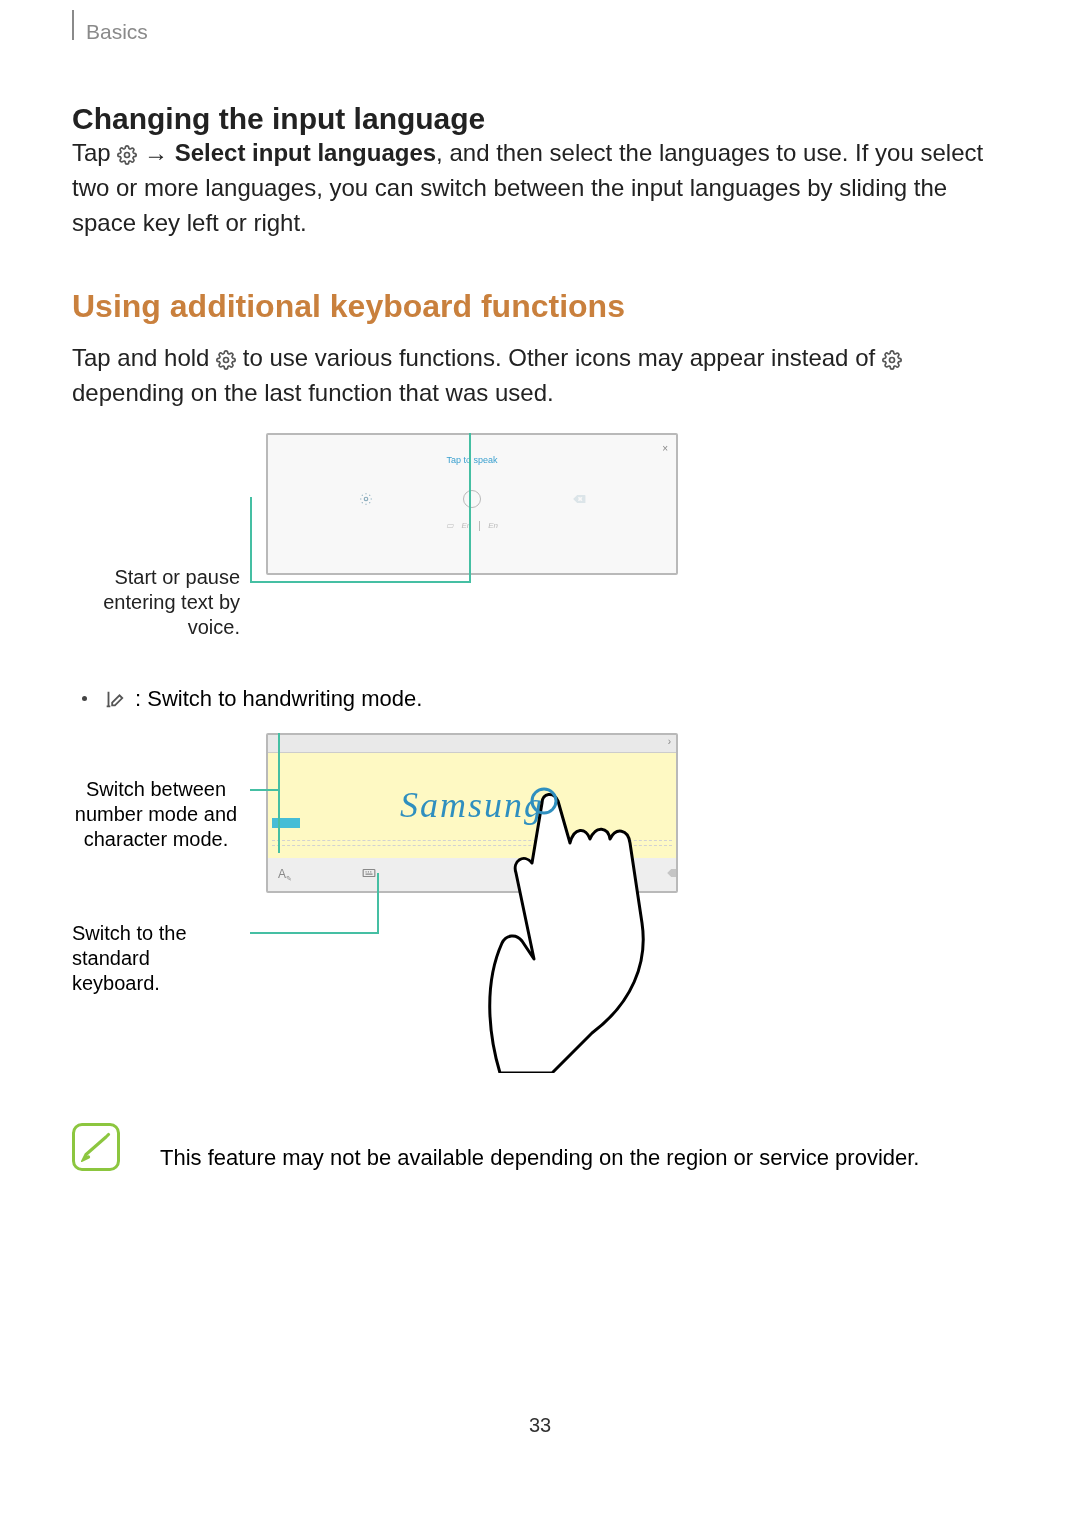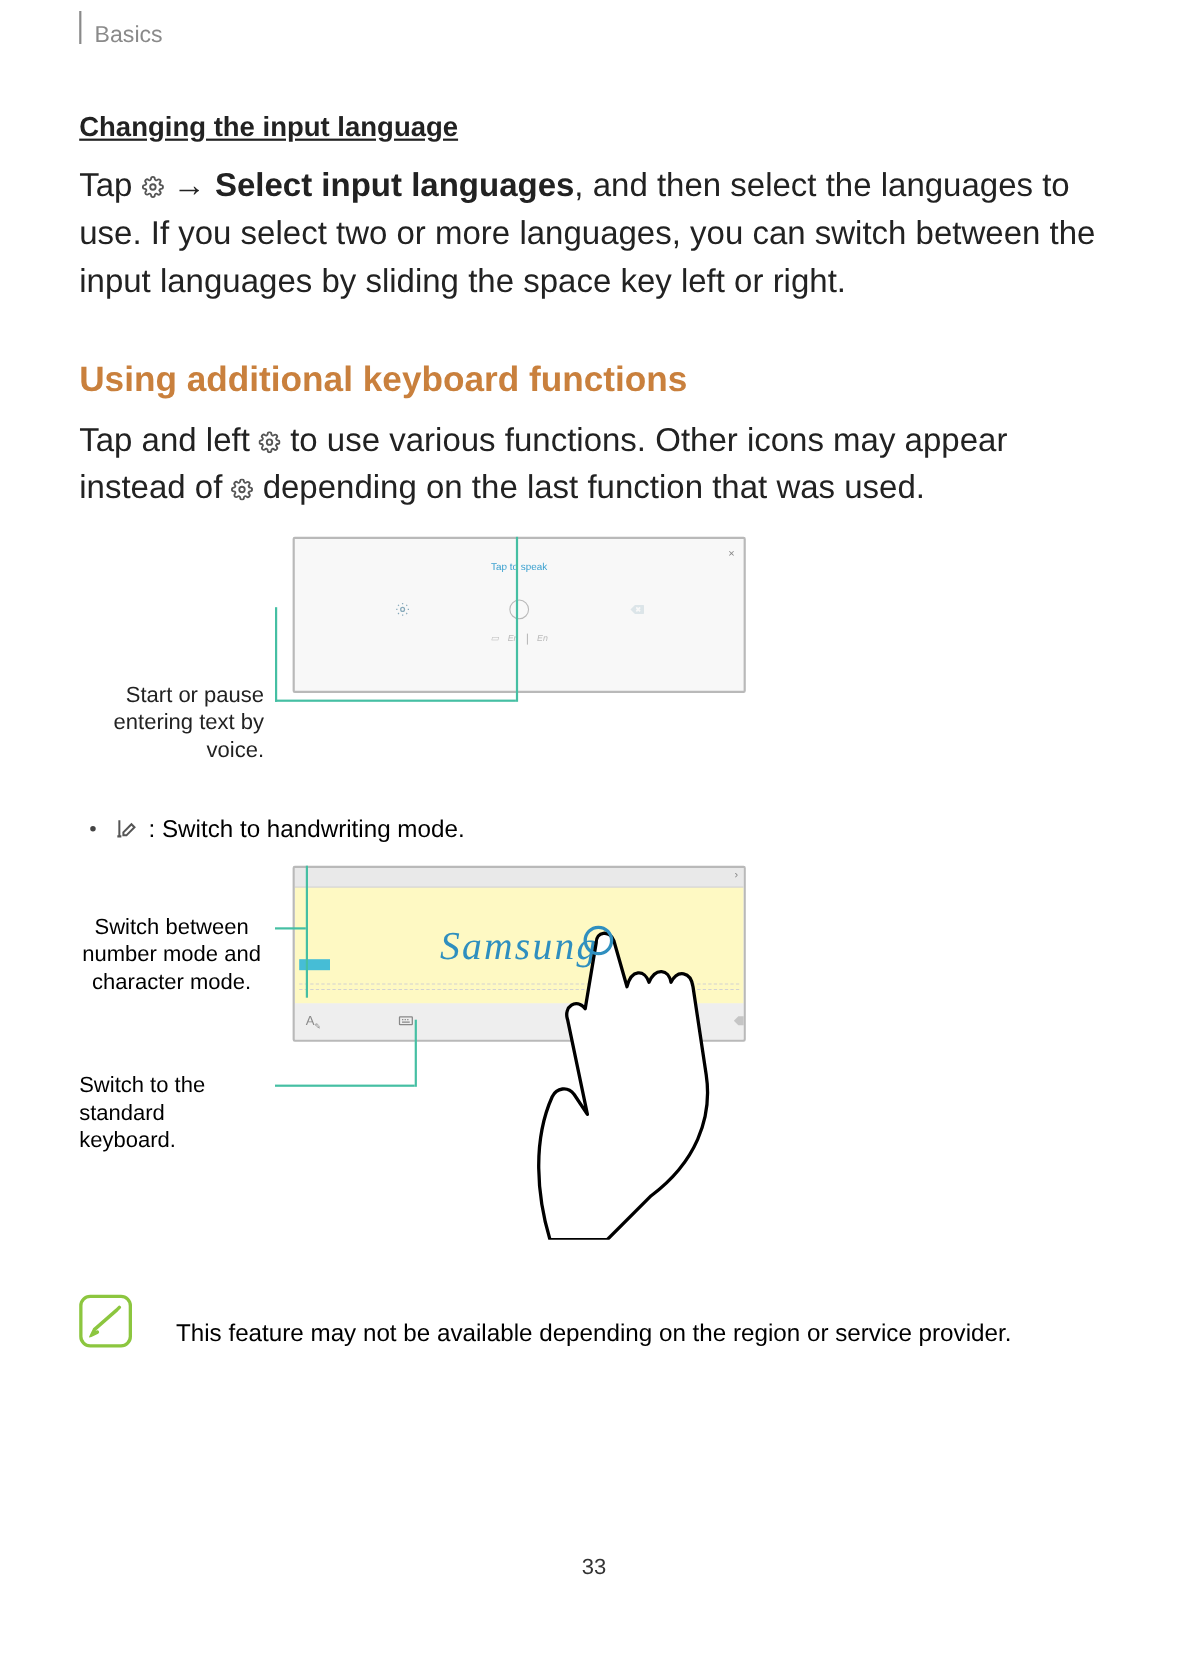--- a/index.html
+++ b/index.html
@@ -22,34 +22,33 @@
     font-size: 21px;
     margin-bottom: 58px;
   }
   .header .tick {
     width: 4px;
     height: 30px;
     border-left: 2px solid #8a8a8a;
     margin-top: -10px;
   }
   h3.subheading {
-    font-size: 25px;
+    font-size: 30px;
     font-weight: 700;
     color: #222;
-    margin-bottom: 16px;
-    text-decoration: underline;
+    margin-bottom: 0;
   }
   h2.heading {
     font-size: 32px;
     font-weight: 600;
     color: #c9803d;
     margin: 48px 0 16px 0;
   }
   p.body {
-    font-size: 30px;
+    font-size: 24px;
     line-height: 1.45;
     color: #222;
     margin-bottom: 8px;
   }
   ul.bullets {
     list-style: none;
     margin: 20px 0 10px 0;
   }
   ul.bullets > li {
     font-size: 22px;
@@ -305,21 +304,21 @@
           <circle cx="12" cy="12" r="3"></circle>
           <path d="M19.4 15a1.7 1.7 0 0 0 .34 1.87l.06.06a2 2 0 1 1-2.83 2.83l-.06-.06a1.7 1.7 0 0 0-1.87-.34 1.7 1.7 0 0 0-1 1.56V21a2 2 0 0 1-4 0v-.09a1.7 1.7 0 0 0-1-1.56 1.7 1.7 0 0 0-1.87.34l-.06.06a2 2 0 1 1-2.83-2.83l.06-.06a1.7 1.7 0 0 0 .34-1.87 1.7 1.7 0 0 0-1.56-1H3a2 2 0 0 1 0-4h.09a1.7 1.7 0 0 0 1.56-1 1.7 1.7 0 0 0-.34-1.87l-.06-.06a2 2 0 1 1 2.83-2.83l.06.06a1.7 1.7 0 0 0 1.87.34H9a1.7 1.7 0 0 0 1-1.56V3a2 2 0 0 1 4 0v.09a1.7 1.7 0 0 0 1 1.56 1.7 1.7 0 0 0 1.87-.34l.06-.06a2 2 0 1 1 2.83 2.83l-.06.06a1.7 1.7 0 0 0-.34 1.87V9a1.7 1.7 0 0 0 1.56 1H21a2 2 0 0 1 0 4h-.09a1.7 1.7 0 0 0-1.56 1z"></path>
         </svg>
     </span>
     <span> → </span>
     <strong>Select input languages</strong><span>, and then select the languages to use. If you select two or more languages, you can switch between the input languages by sliding the space key left or right.</span>
   </p>
 
   <h2 class="heading">Using additional keyboard functions</h2>
   <p class="body">
-    <span>Tap and left </span>
+    <span>Tap and hold </span>
     <span class="icon-gear">
       <svg viewBox="0 0 24 24" fill="none" stroke="#555" stroke-width="2">
           <circle cx="12" cy="12" r="3"></circle>
           <path d="M19.4 15a1.7 1.7 0 0 0 .34 1.87l.06.06a2 2 0 1 1-2.83 2.83l-.06-.06a1.7 1.7 0 0 0-1.87-.34 1.7 1.7 0 0 0-1 1.56V21a2 2 0 0 1-4 0v-.09a1.7 1.7 0 0 0-1-1.56 1.7 1.7 0 0 0-1.87.34l-.06.06a2 2 0 1 1-2.83-2.83l.06-.06a1.7 1.7 0 0 0 .34-1.87 1.7 1.7 0 0 0-1.56-1H3a2 2 0 0 1 0-4h.09a1.7 1.7 0 0 0 1.56-1 1.7 1.7 0 0 0-.34-1.87l-.06-.06a2 2 0 1 1 2.83-2.83l.06.06a1.7 1.7 0 0 0 1.87.34H9a1.7 1.7 0 0 0 1-1.56V3a2 2 0 0 1 4 0v.09a1.7 1.7 0 0 0 1 1.56 1.7 1.7 0 0 0 1.87-.34l.06-.06a2 2 0 1 1 2.83 2.83l-.06.06a1.7 1.7 0 0 0-.34 1.87V9a1.7 1.7 0 0 0 1.56 1H21a2 2 0 0 1 0 4h-.09a1.7 1.7 0 0 0-1.56 1z"></path>
         </svg>
     </span>
     <span> to use various functions. Other icons may appear instead of </span>
     <span class="icon-gear">
       <svg viewBox="0 0 24 24" fill="none" stroke="#555" stroke-width="2">
           <circle cx="12" cy="12" r="3"></circle>

